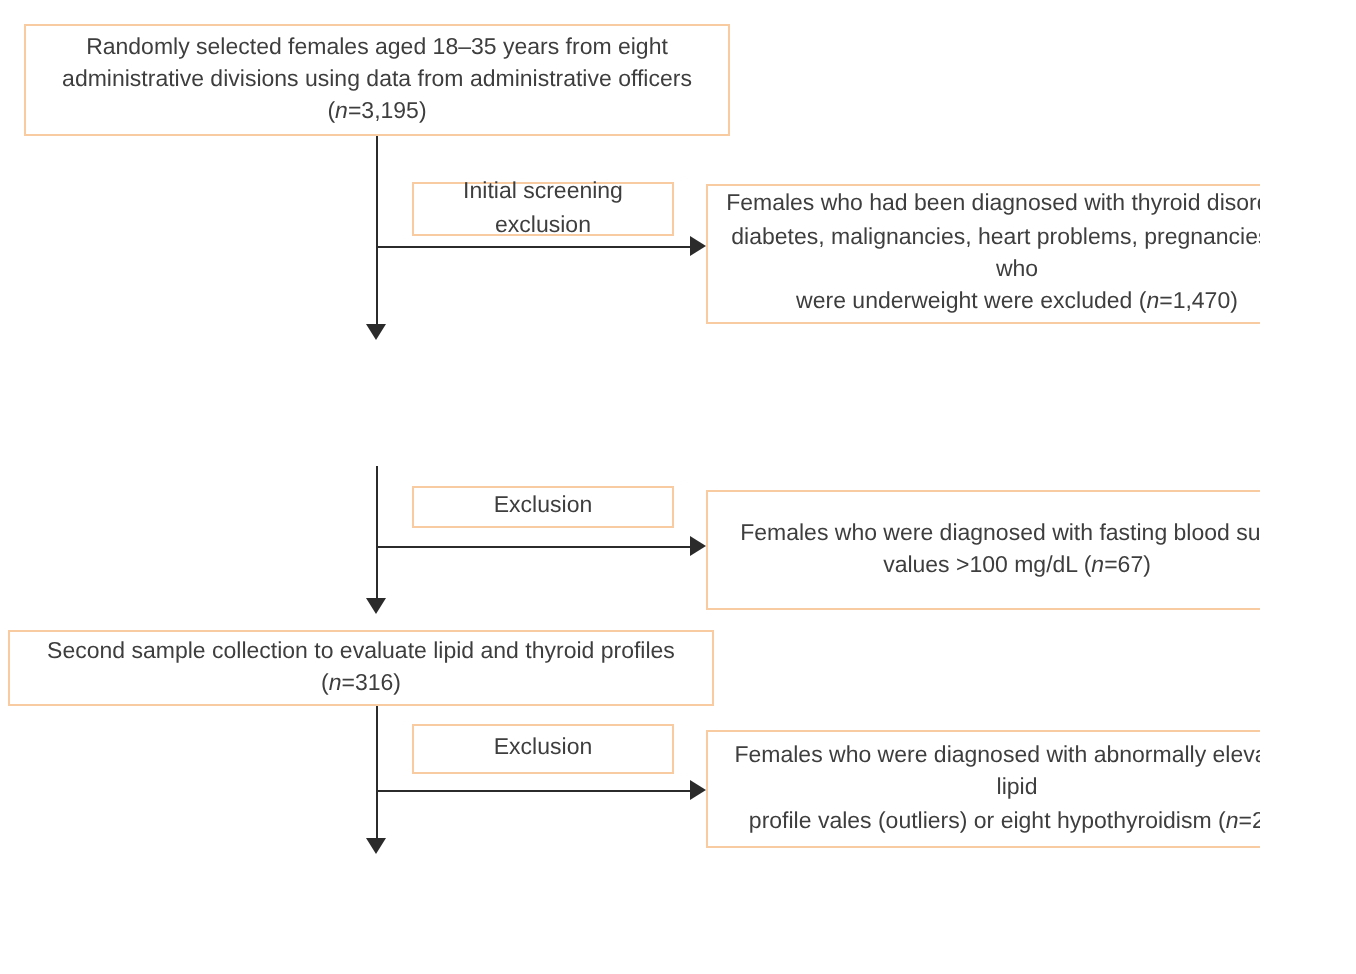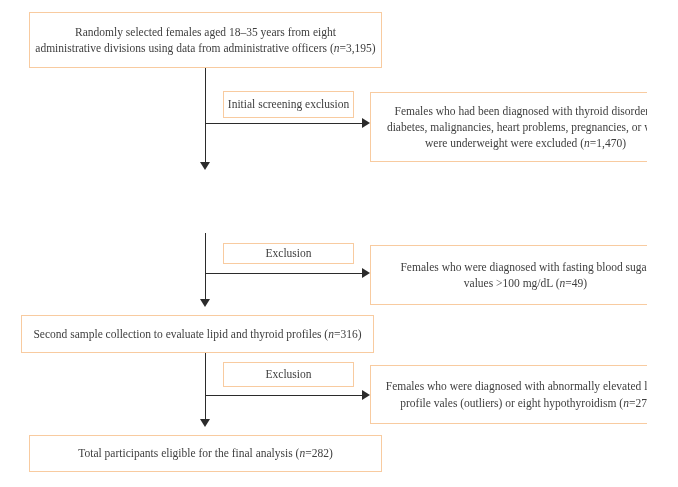--- a/index.html
+++ b/index.html
@@ -1,24 +1,23 @@
 <!DOCTYPE html>
 <html style="--box-border: #f8cba0; --arrow: #2b2b2b; --text: #3e3e3e;"><head>
 <meta charset="utf-8">
 <style>
   html, body { margin: 0; padding: 0; background: #ffffff; }
   .canvas {
     position: relative;
     width: 630px;
     height: 487px;
     background: #ffffff;
-    font-family: Liberation Serif, serif;
+    font-family: Liberation Sans, sans-serif;
     color: var(--text, #3e3e3e);
     overflow: hidden;
-    margin-left: 17px;
   }
   .box {
     position: absolute;
     background: #ffffff;
     border: 1px solid var(--box-border, #f8cba0);
     box-sizing: border-box;
     display: flex;
     align-items: center;
     justify-content: center;
     text-align: center;
@@ -56,23 +55,20 @@
   <div class="box" style="left:12px;top:12px;width:353px;height:56px">
     <p><span>Randomly selected females aged 18–35 years from eight
 administrative divisions using data from administrative officers (</span><span class="nvar">n</span><span>=3,195)</span></p>
   </div>
 
 
   <div class="box" style="left:4px;top:315px;width:353px;height:38px">
     <p><span>Second sample collection to evaluate lipid and thyroid profiles (</span><span class="nvar">n</span><span>=316)</span></p>
   </div>
 
-  <div class="box" style="left:12px;top:435px;width:353px;height:37px">
-    <p><span>Total participants eligible for the final analysis (</span><span class="nvar">n</span><span>=282)</span></p>
-  </div>
 
   <div class="box label-box" style="left:206px;top:91px;width:131px;height:27px">
     <p>Initial screening exclusion</p>
   </div>
 
   <div class="box label-box" style="left:206px;top:243px;width:131px;height:21px">
     <p>Exclusion</p>
   </div>
 
   <div class="box label-box" style="left:206px;top:362px;width:131px;height:25px">
@@ -80,21 +76,21 @@
   </div>
 
   <div class="box" style="left:353px;top:92px;width:311px;height:70px">
     <p><span>Females who had been diagnosed with thyroid disorders,
 diabetes, malignancies, heart problems, pregnancies, or who
 were underweight were excluded (</span><span class="nvar">n</span><span>=1,470)</span></p>
   </div>
 
   <div class="box" style="left:353px;top:245px;width:311px;height:60px">
     <p><span>Females who were diagnosed with fasting blood sugar
-values &gt;100 mg/dL (</span><span class="nvar">n</span><span>=49)</span></p>
+values &gt;100 mg/dL (</span><span class="nvar">n</span><span>=67)</span></p>
   </div>
 
   <div class="box" style="left:353px;top:365px;width:311px;height:59px">
     <p><span>Females who were diagnosed with abnormally elevated lipid
 profile vales (outliers) or eight hypothyroidism (</span><span class="nvar">n</span><span>=27)</span></p>
   </div>
 
   <div class="vline" style="left:188px;top:68px;height:94px"></div>
   <div class="tri-down" style="left:183px;top:162px"></div>
 

